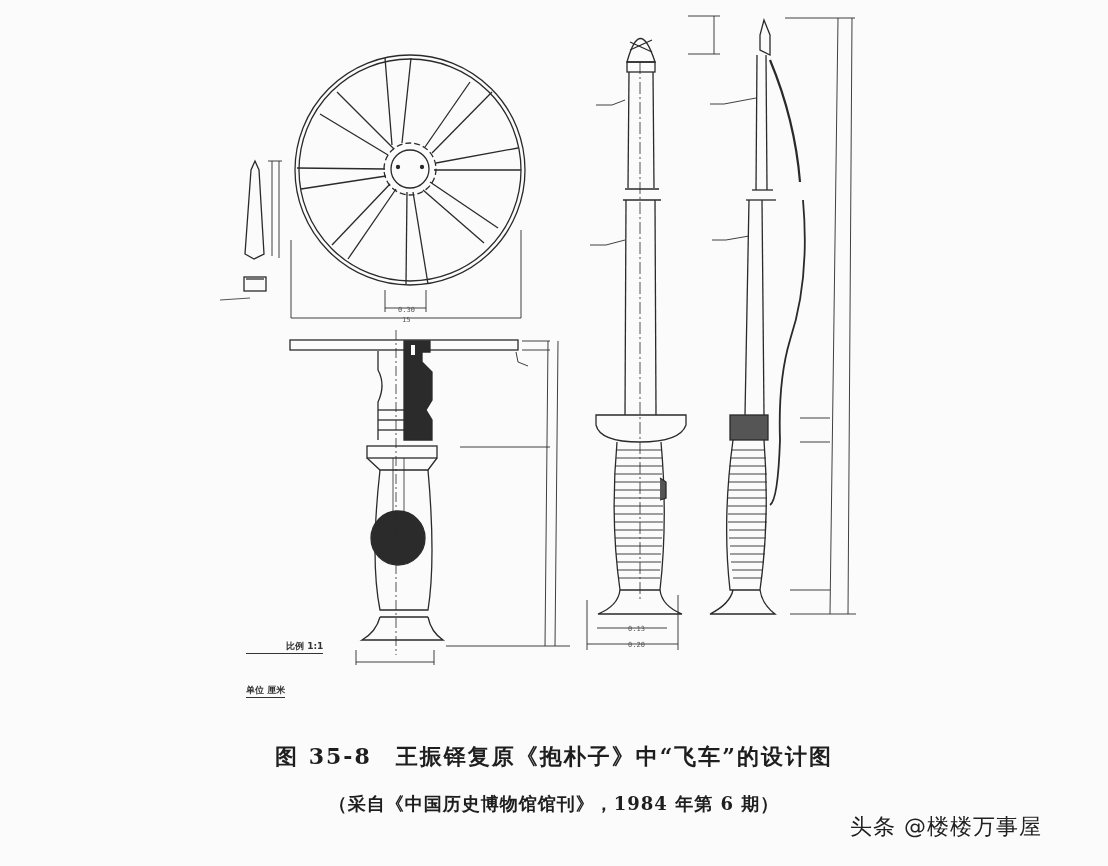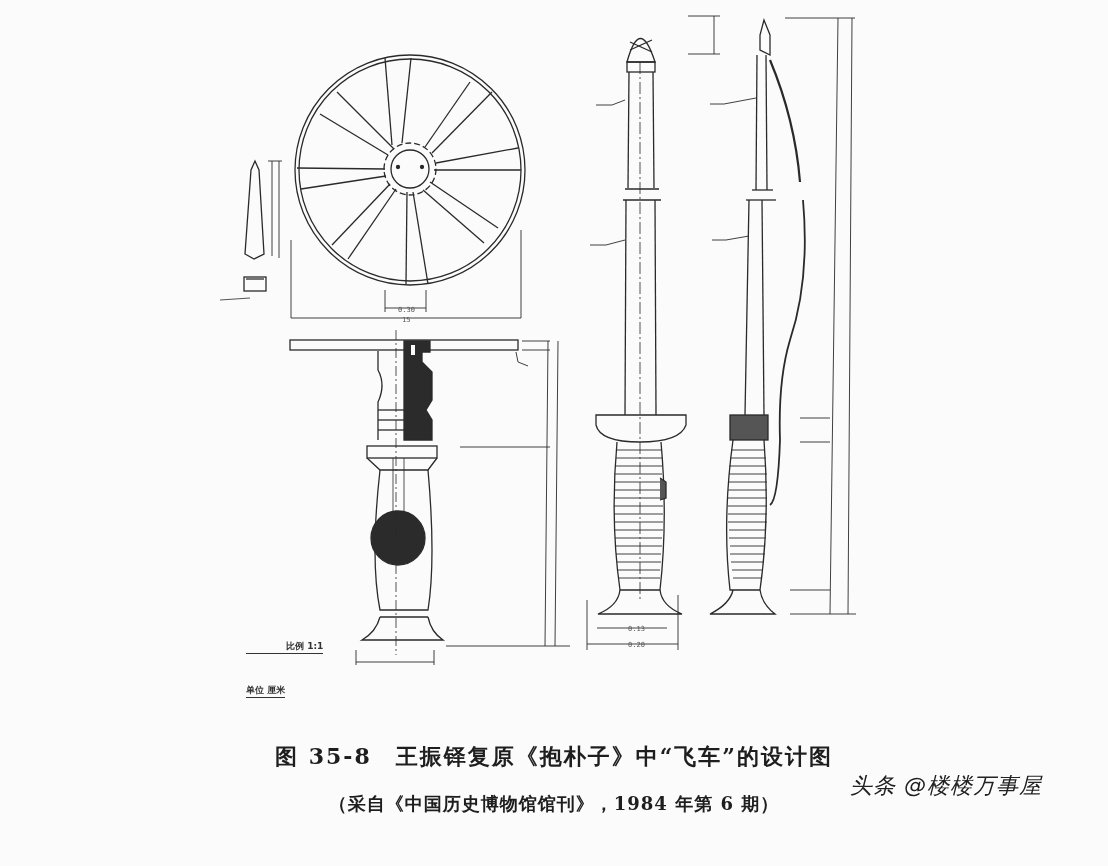--- a/index.html
+++ b/index.html
@@ -2,22 +2,22 @@
 <html><head>
 <meta charset="utf-8">
 <style>
   html, body { margin:0; padding:0; background:#fbfbfb; }
   body { width:1108px; height:866px; position:relative; overflow:hidden;
          font-family:"DejaVu Sans", sans-serif; }
   #drawing { position:absolute; left:0; top:0; }
   .caption { position:absolute; left:0; width:1108px; text-align:center; color:#1e1e1e; }
   #cap-title { top:742px; font-family:"DejaVu Serif", serif; font-size:22px; font-weight:bold; letter-spacing:2px; padding-left:-20px; }
   #cap-source { top:792px; font-family:"DejaVu Serif", serif; font-size:18px; font-weight:bold; letter-spacing:1px; }
-  #watermark { position:absolute; left:850px; top:771px; font-size:22px; color:#222;
-               text-shadow: 1px 1px 0 #fff, -1px -1px 0 #fff; letter-spacing:1px;font-style:italic; }
+  #watermark { position:absolute; left:850px; top:812px; font-size:22px; color:#222;
+               text-shadow: 1px 1px 0 #fff, -1px -1px 0 #fff; letter-spacing:1px; }
   .dim { font-family:"DejaVu Sans Mono", monospace; font-size:7px; fill:#555; }
   .scale { position:absolute; left:246px; font-size:9px; color:#333; font-weight:bold; border-bottom:1.5px solid #333; }
 </style>
 </head>
 <body>
 
 <svg id="drawing" width="1108" height="730" viewBox="0 0 1108 730" xmlns="http://www.w3.org/2000/svg">
   <g stroke="#2a2a2a" fill="none" stroke-width="1.3">
 
     <g>

